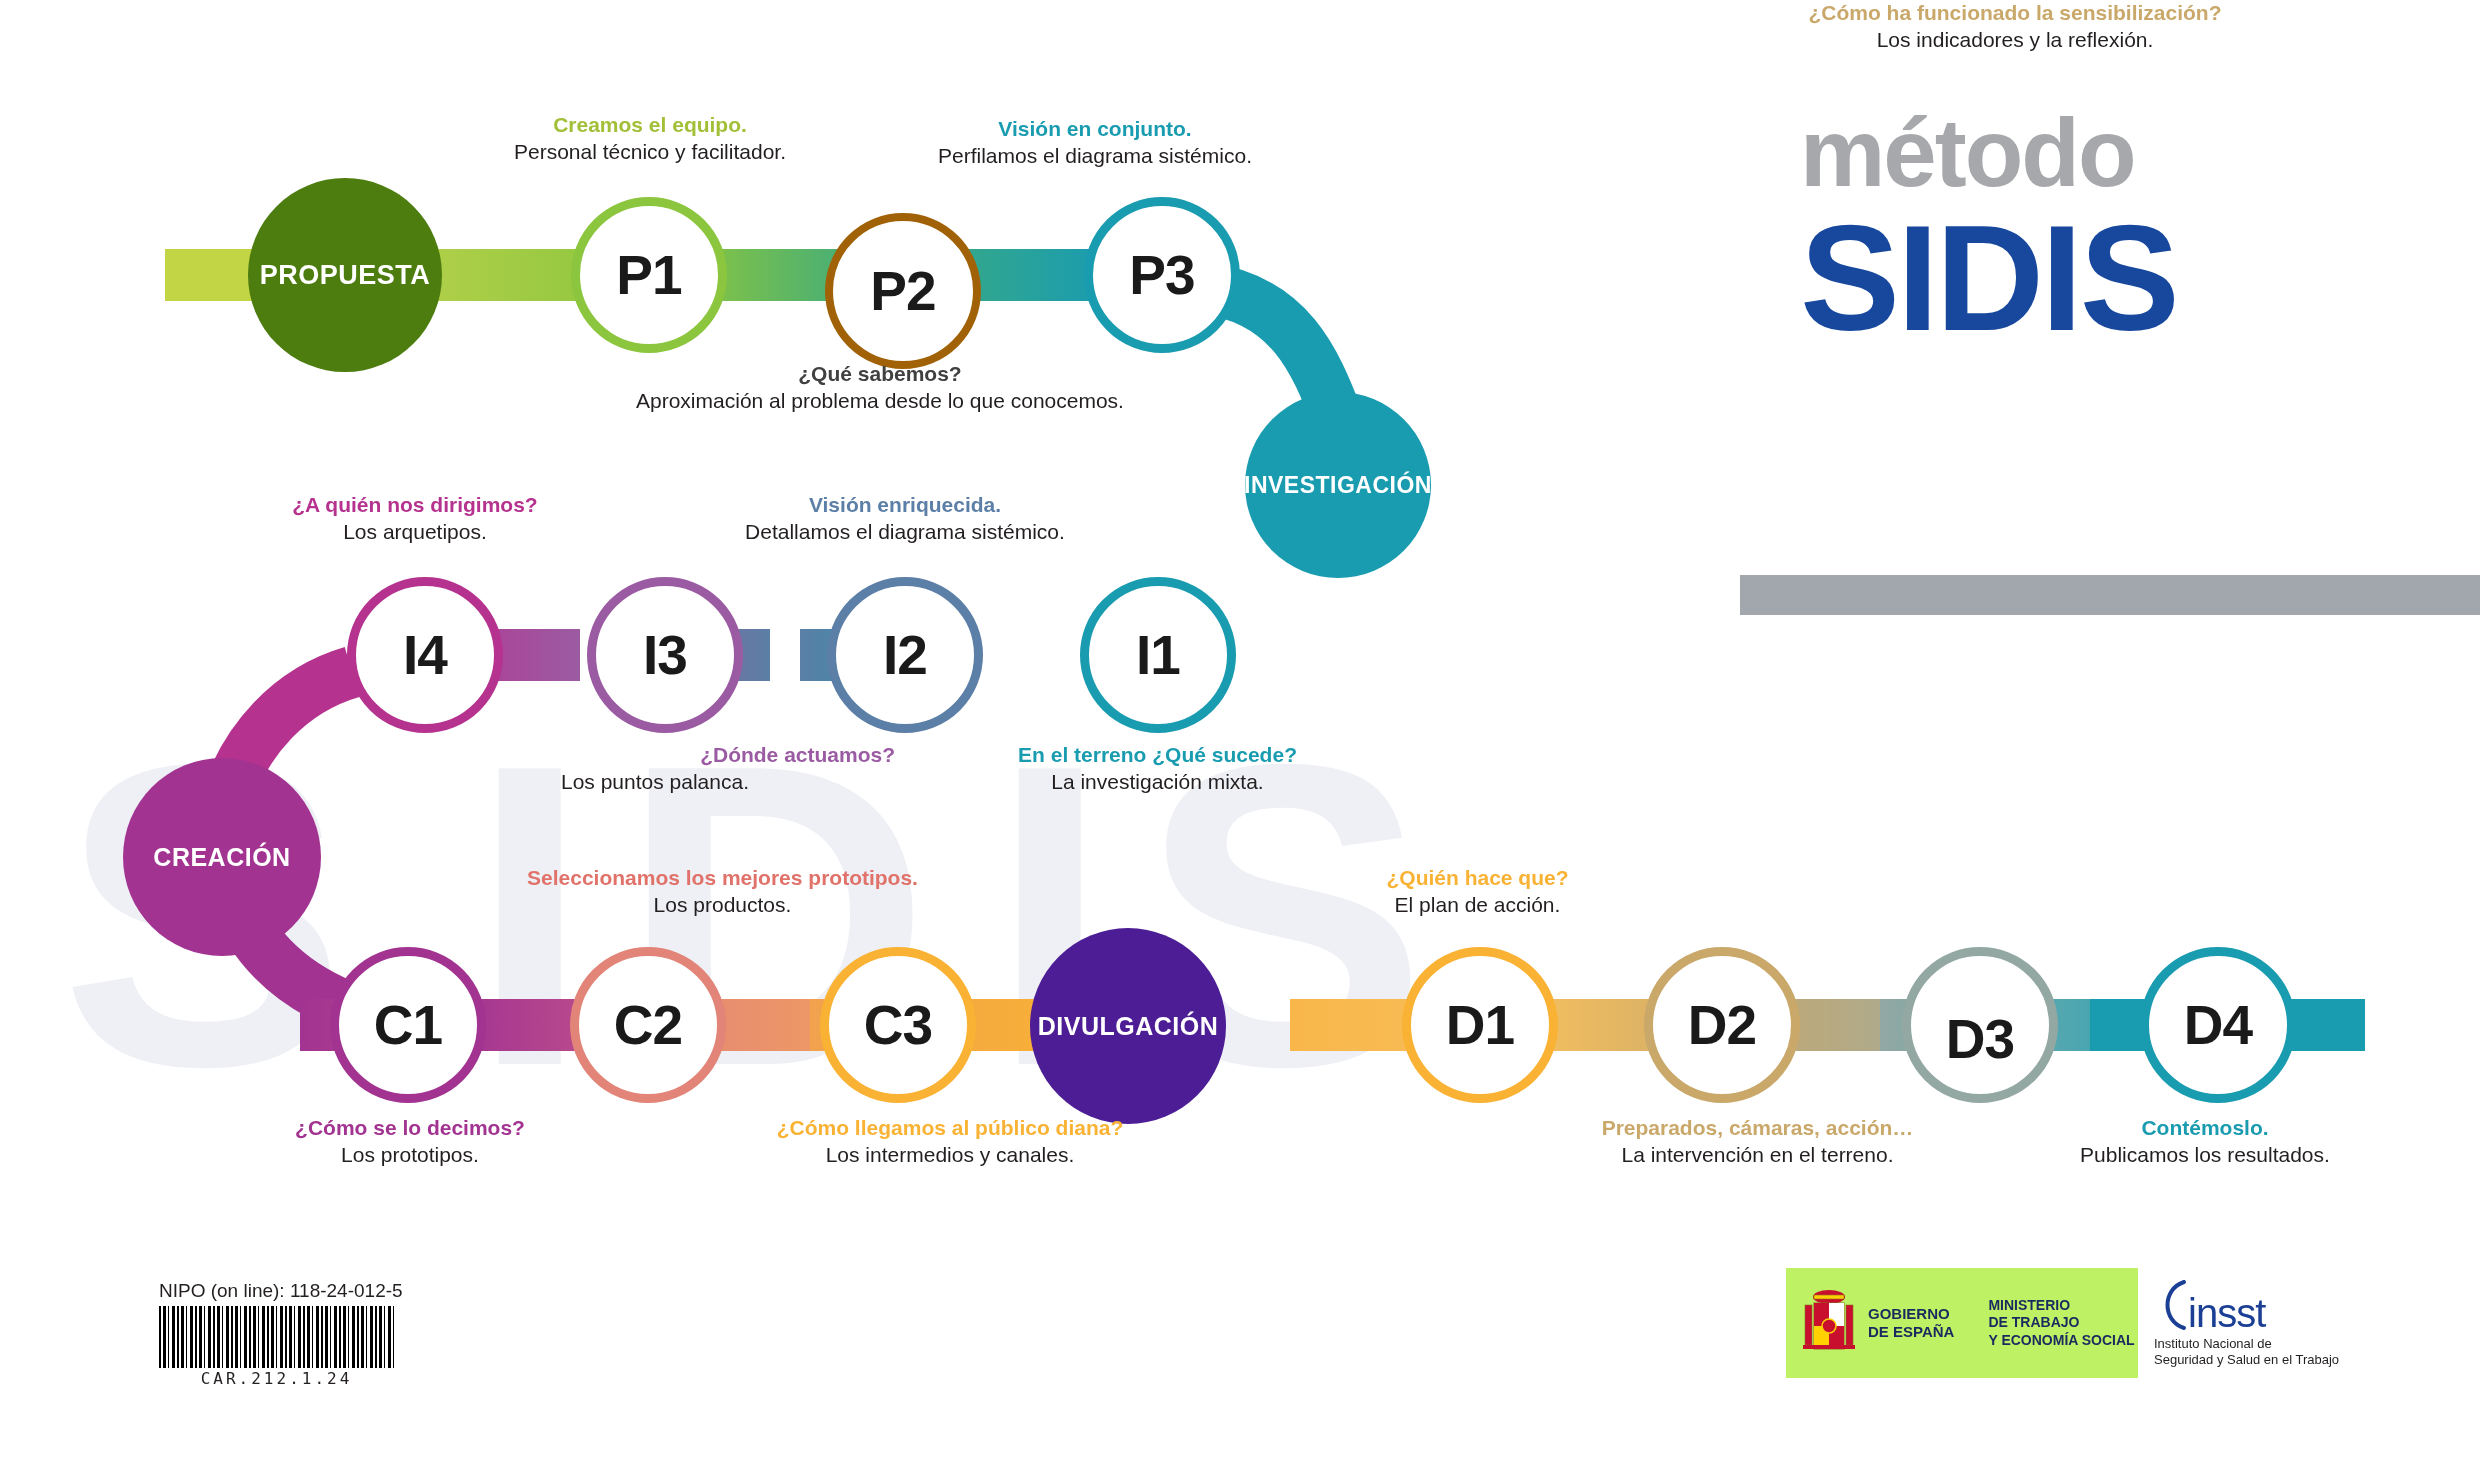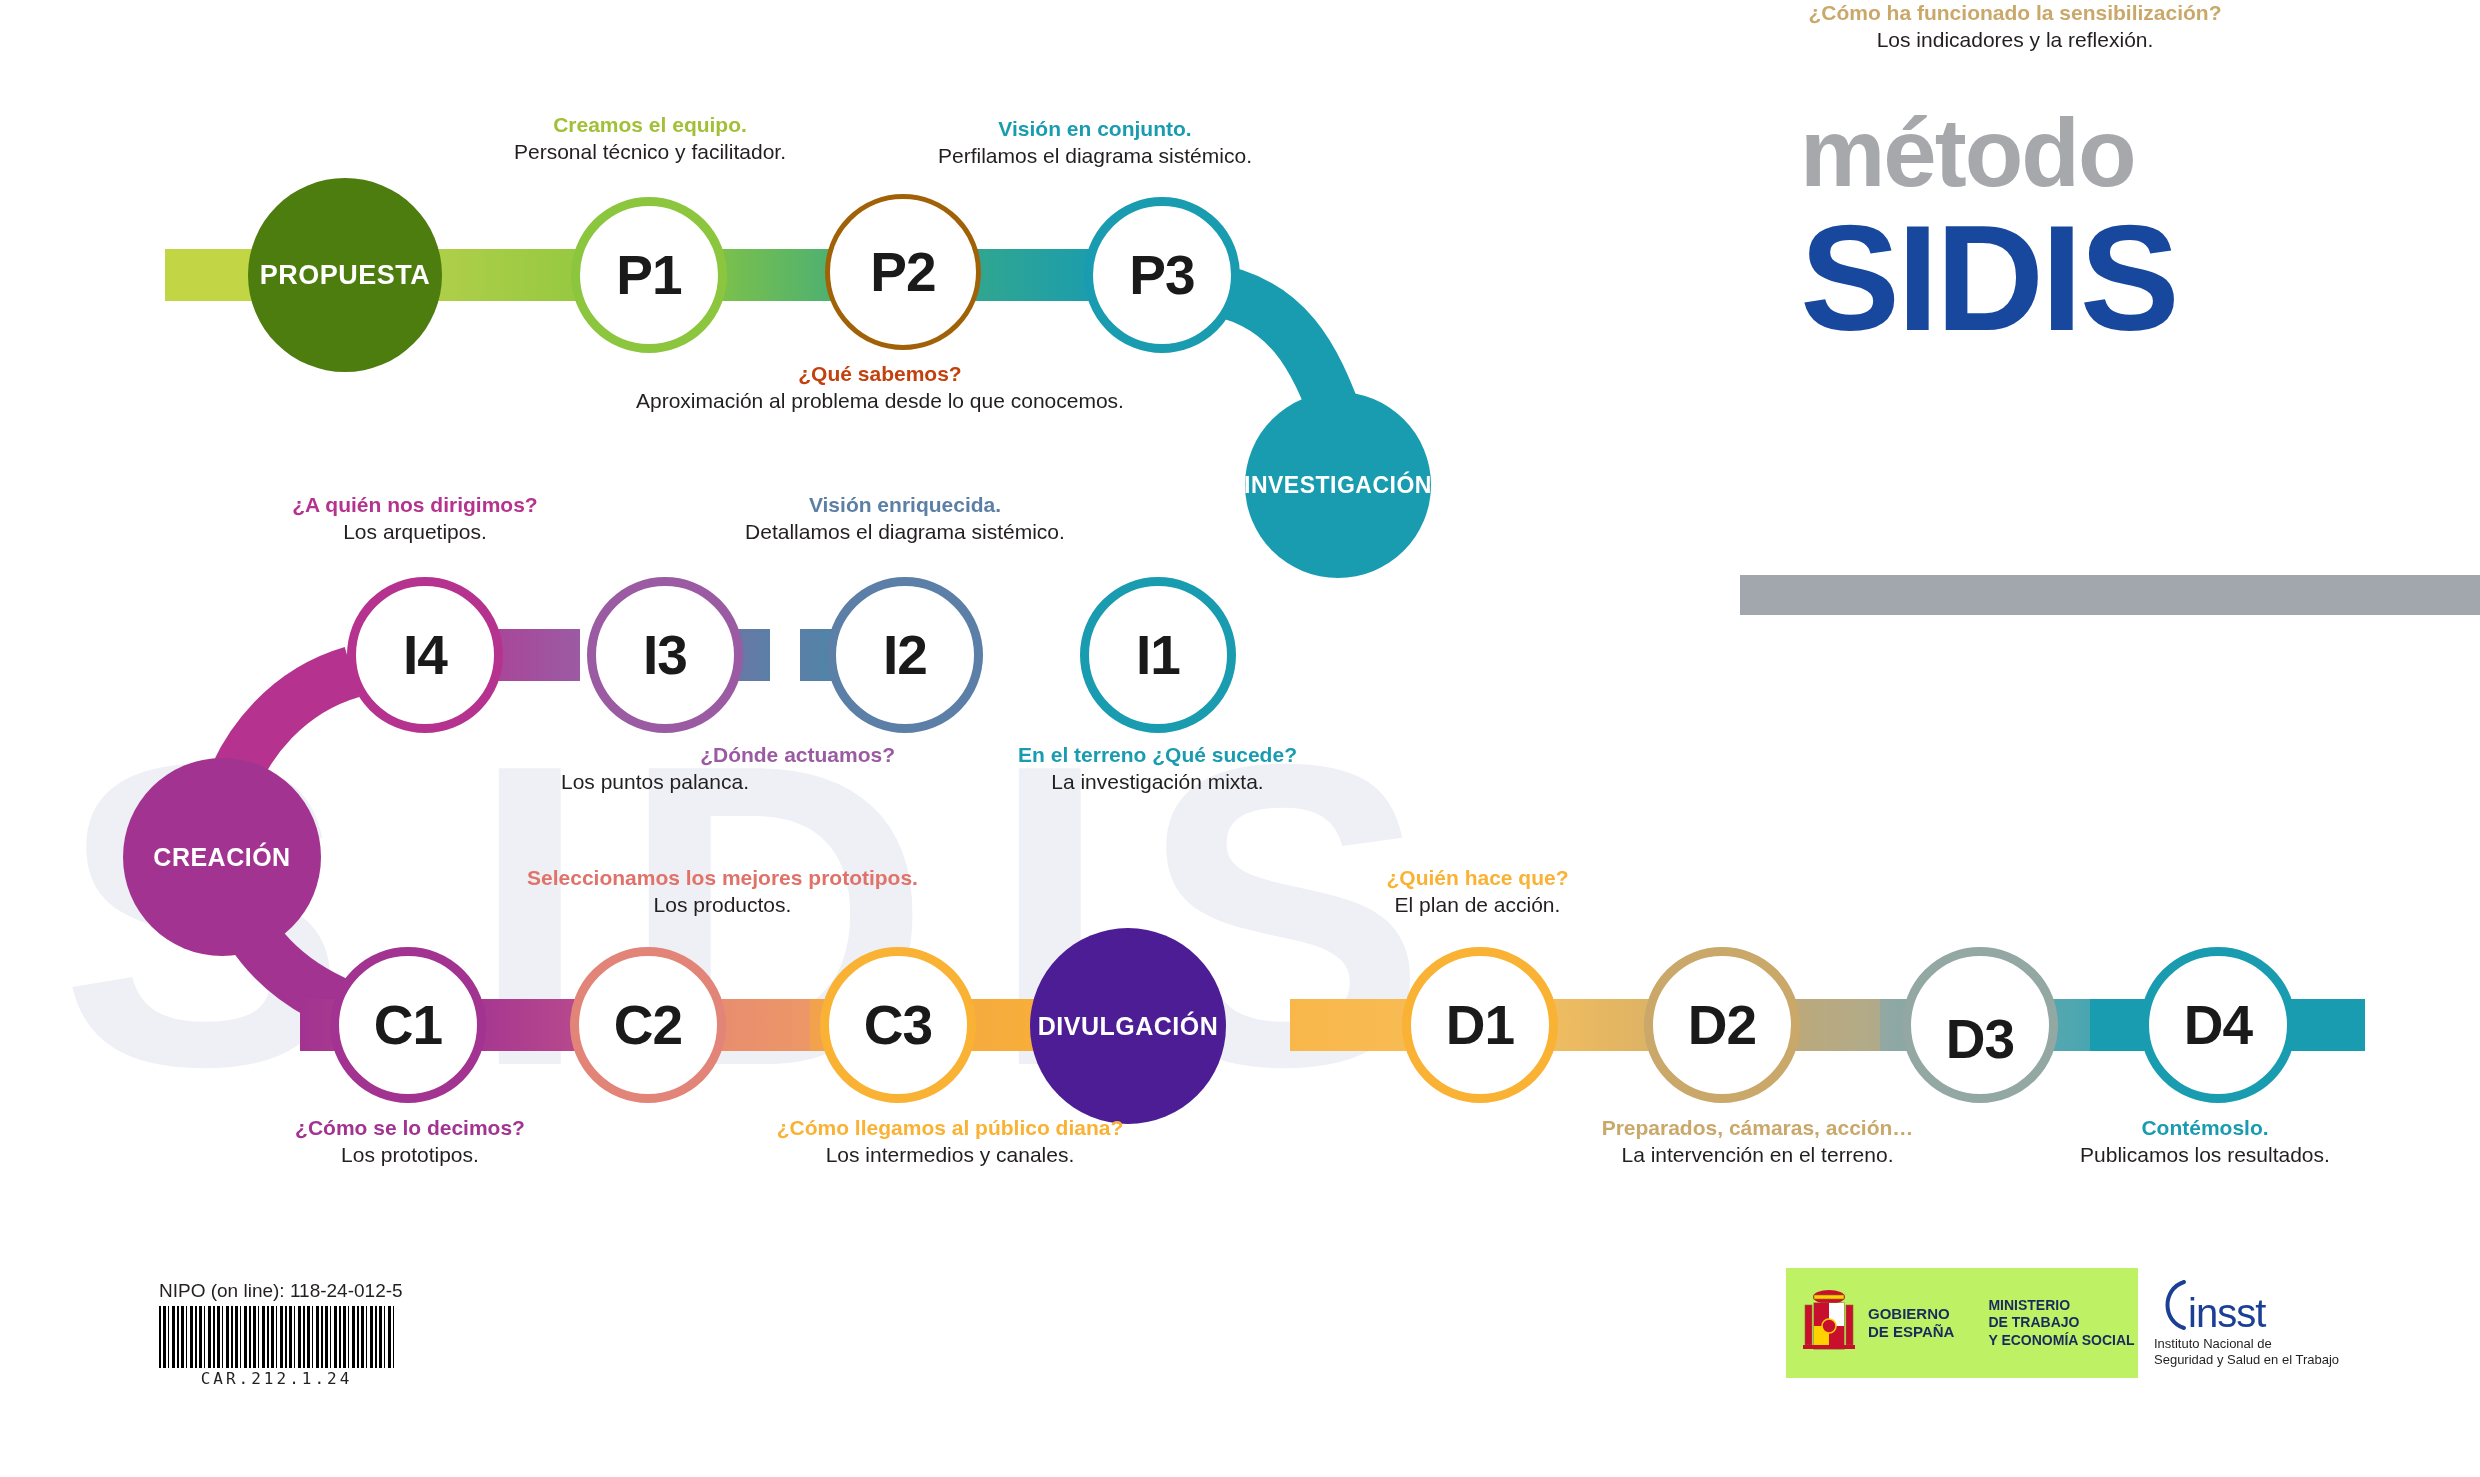--- a/index.html
+++ b/index.html
@@ -169,21 +169,21 @@
     <span style="font-size:25px;">CREACIÓN</span>
   </div>
 
   <div class="stage-node" style="left:1030px;top:928px;width:196px;height:196px;background:#4c1d95;">
     <span style="font-size:25px;">DIVULGACIÓN</span>
   </div>
 
   <div class="node" style="left:571px;top:197px;width:156px;height:156px;border:9px solid #8cc63e;">
     <span style="font-size:55px;">P1</span>
   </div>
-  <div class="node" style="left:825px;top:194px;width:156px;height:156px;border:5px solid #a16207;">
+  <div class="node" style="left:825px;top:213px;width:156px;height:156px;border:8px solid #a16207;">
     <span style="font-size:55px;">P2</span>
   </div>
   <div class="node" style="left:1084px;top:197px;width:156px;height:156px;border:9px solid #1a9cb0;">
     <span style="font-size:55px;">P3</span>
   </div>
 
   <div class="node" style="left:1080px;top:577px;width:156px;height:156px;border:9px solid #1a9cb0;">
     <span style="font-size:55px;">I1</span>
   </div>
   <div class="node" style="left:827px;top:577px;width:156px;height:156px;border:9px solid #5b7fa6;">
@@ -217,21 +217,21 @@
   <div class="node" style="left:2140px;top:947px;width:156px;height:156px;border:9px solid #1a9cb0;">
     <span style="font-size:55px;">D4</span>
   </div>
 
   <div class="cap" style="left:395px;top:112px;width:510px;">
     <span class="t" style="color:#a2c037;">Creamos el equipo.</span>
     <span class="s">Personal técnico y facilitador.</span>
   </div>
 
   <div class="cap" style="left:600px;top:361px;width:560px;">
-    <span class="t" style="color:#c2410c;">¿Qué sabemos?</span>
+    <span class="t" style="color:#404040;">¿Qué sabemos?</span>
     <span class="s">Aproximación al problema desde lo que conocemos.</span>
   </div>
 
   <div class="cap" style="left:785px;top:116px;width:620px;">
     <span class="t" style="color:#1a9cb0;">Visión en conjunto.</span>
     <span class="s">Perfilamos el diagrama sistémico.</span>
   </div>
 
   <div class="cap" style="left:855px;top:742px;width:605px;">
     <span class="t" style="color:#1a9cb0;">En el terreno ¿Qué sucede?</span>

